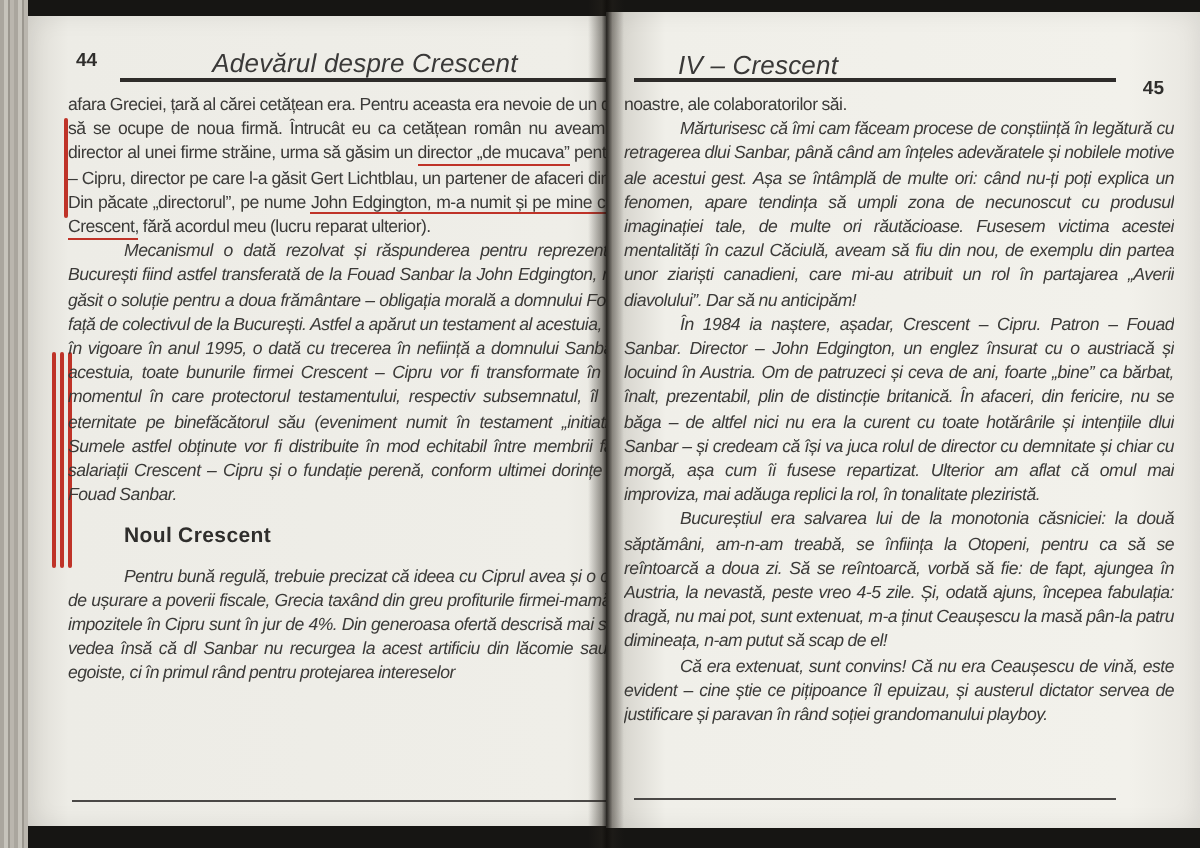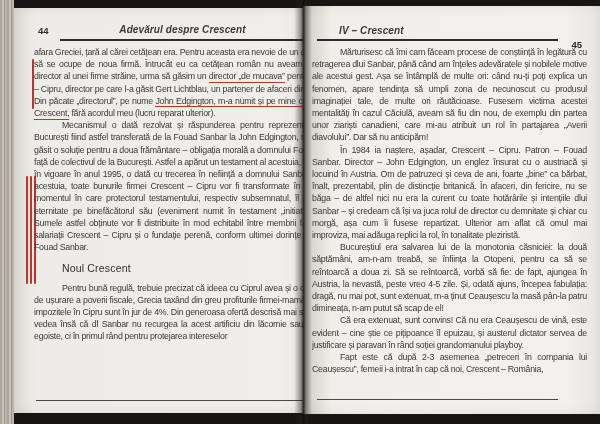--- a/index.html
+++ b/index.html
@@ -21,34 +21,34 @@
   }
   .page.right{
     left:303px;top:6px;right:0;bottom:10px;
     background:linear-gradient(90deg,#b3afa7 0%,#d8d6cf 3%,#f0efe9 10%,#f2f1eb 88%,#e8e6e0 100%);
   }
   .gutter-shadow{
     position:absolute;left:294px;top:0;width:18px;height:100%;pointer-events:none;
     background:linear-gradient(90deg,rgba(40,36,30,0) 0%,rgba(40,36,30,.45) 38%,rgba(18,16,13,.85) 52%,rgba(40,36,30,.35) 68%,rgba(40,36,30,0) 100%);
   }
   .page-number{position:absolute;font-size:9.5px;font-weight:bold;color:#2f2e2c;}
-  .running-title{position:absolute;font-style:italic;font-size:10px;color:#3a3938;letter-spacing:.1px;font-weight:bold;}
+  .running-title{position:absolute;font-style:italic;font-size:13px;color:#3a3938;letter-spacing:.1px;}
   .header-rule{position:absolute;height:2px;background:#2e2c2a;}
   .footer-rule{position:absolute;height:1.5px;background:#4a4846;}
   .body-text{
     position:absolute;overflow:hidden;color:var(--ink);
     font-size:8.8px;line-height:12.2px;letter-spacing:-.25px;word-spacing:-.2px;
     text-align:justify;
   }
   .page.left .body-text{left:20px;right:5px;top:38px;bottom:15px;}
   .page.right .body-text{left:9px;right:13px;top:40px;bottom:17px;}
   .para{margin:0;}
-  .para.indent{text-indent:28px;}
+  .para.indent{text-indent:28px;font-style:italic;}
   .section-heading{
-    font-size:10.5px;font-weight:normal;color:#2f2e2c;
+    font-size:10.5px;font-weight:bold;color:#2f2e2c;
     margin:9px 12px 7px 28px;letter-spacing:.2px;
   }
   .red-underline{border-bottom:1.8px solid var(--red);padding-bottom:.5px;}
   .red-bar{position:absolute;width:2.4px;background:var(--red);border-radius:1px;}
   .red-bar.single{left:18px;top:51px;height:50px;}
   .triple-bars{position:absolute;left:12px;top:168px;height:108px;display:flex;gap:1.4px;}
   .triple-bars .red-bar{position:static;height:100%;}
 </style>
 </head>
 <body style="--red: #bf3328; --ink: #3b3a38;">
@@ -76,23 +76,23 @@
 
   <div class="footer-rule" style="left:22px;right:12px;bottom:12px;"></div>
 </div>
 
 <div class="page right">
   <span class="running-title" style="left:36px;top:19px;">IV – Crescent</span>
   <span class="page-number" style="right:18px;top:33px;">45</span>
   <div class="header-rule" style="left:14px;right:42px;top:33px;"></div>
 
   <div class="body-text">
+      <p class="para"><span>noastre, ale colaboratorilor săi.</span></p>
       <p class="para indent"><span>Mărturisesc că îmi cam făceam procese de conștiință în legătură cu retragerea dlui Sanbar, până când am înțeles adevăratele și nobilele motive ale acestui gest. Așa se întâmplă de multe ori: când nu-ți poți explica un fenomen, apare tendința să umpli zona de necunoscut cu produsul imaginației tale, de multe ori răutăcioase. Fusesem victima acestei mentalități în cazul Căciulă, aveam să fiu din nou, de exemplu din partea unor ziariști canadieni, care mi-au atribuit un rol în partajarea „Averii diavolului”. Dar să nu anticipăm!</span></p>
       <p class="para indent"><span>În 1984 ia naștere, așadar, Crescent – Cipru. Patron – Fouad Sanbar. Director – John Edgington, un englez însurat cu o austriacă și locuind în Austria. Om de patruzeci și ceva de ani, foarte „bine” ca bărbat, înalt, prezentabil, plin de distincție britanică. În afaceri, din fericire, nu se băga – de altfel nici nu era la curent cu toate hotărârile și intențiile dlui Sanbar – și credeam că își va juca rolul de director cu demnitate și chiar cu morgă, așa cum îi fusese repartizat. Ulterior am aflat că omul mai improviza, mai adăuga replici la rol, în tonalitate pleziristă.</span></p>
       <p class="para indent"><span>Bucureștiul era salvarea lui de la monotonia căsniciei: la două săptămâni, am-n-am treabă, se înființa la Otopeni, pentru ca să se reîntoarcă a doua zi. Să se reîntoarcă, vorbă să fie: de fapt, ajungea în Austria, la nevastă, peste vreo 4-5 zile. Și, odată ajuns, începea fabulația: dragă, nu mai pot, sunt extenuat, m-a ținut Ceaușescu la masă pân-la patru dimineața, n-am putut să scap de el!</span></p>
       <p class="para indent"><span>Că era extenuat, sunt convins! Că nu era Ceaușescu de vină, este evident – cine știe ce pițipoance îl epuizau, și austerul dictator servea de justificare și paravan în rând soției grandomanului playboy.</span></p>
-      <p class="para indent"><span>Fapt este că după 2-3 asemenea „petreceri în compania lui Ceaușescu”, femeii i-a intrat în cap că noi, Crescent – România,</span></p>
     </div>
 
   <div class="footer-rule" style="left:14px;right:42px;bottom:14px;"></div>
 </div>
 
 <div class="gutter-shadow"></div>
 
 </body></html>

